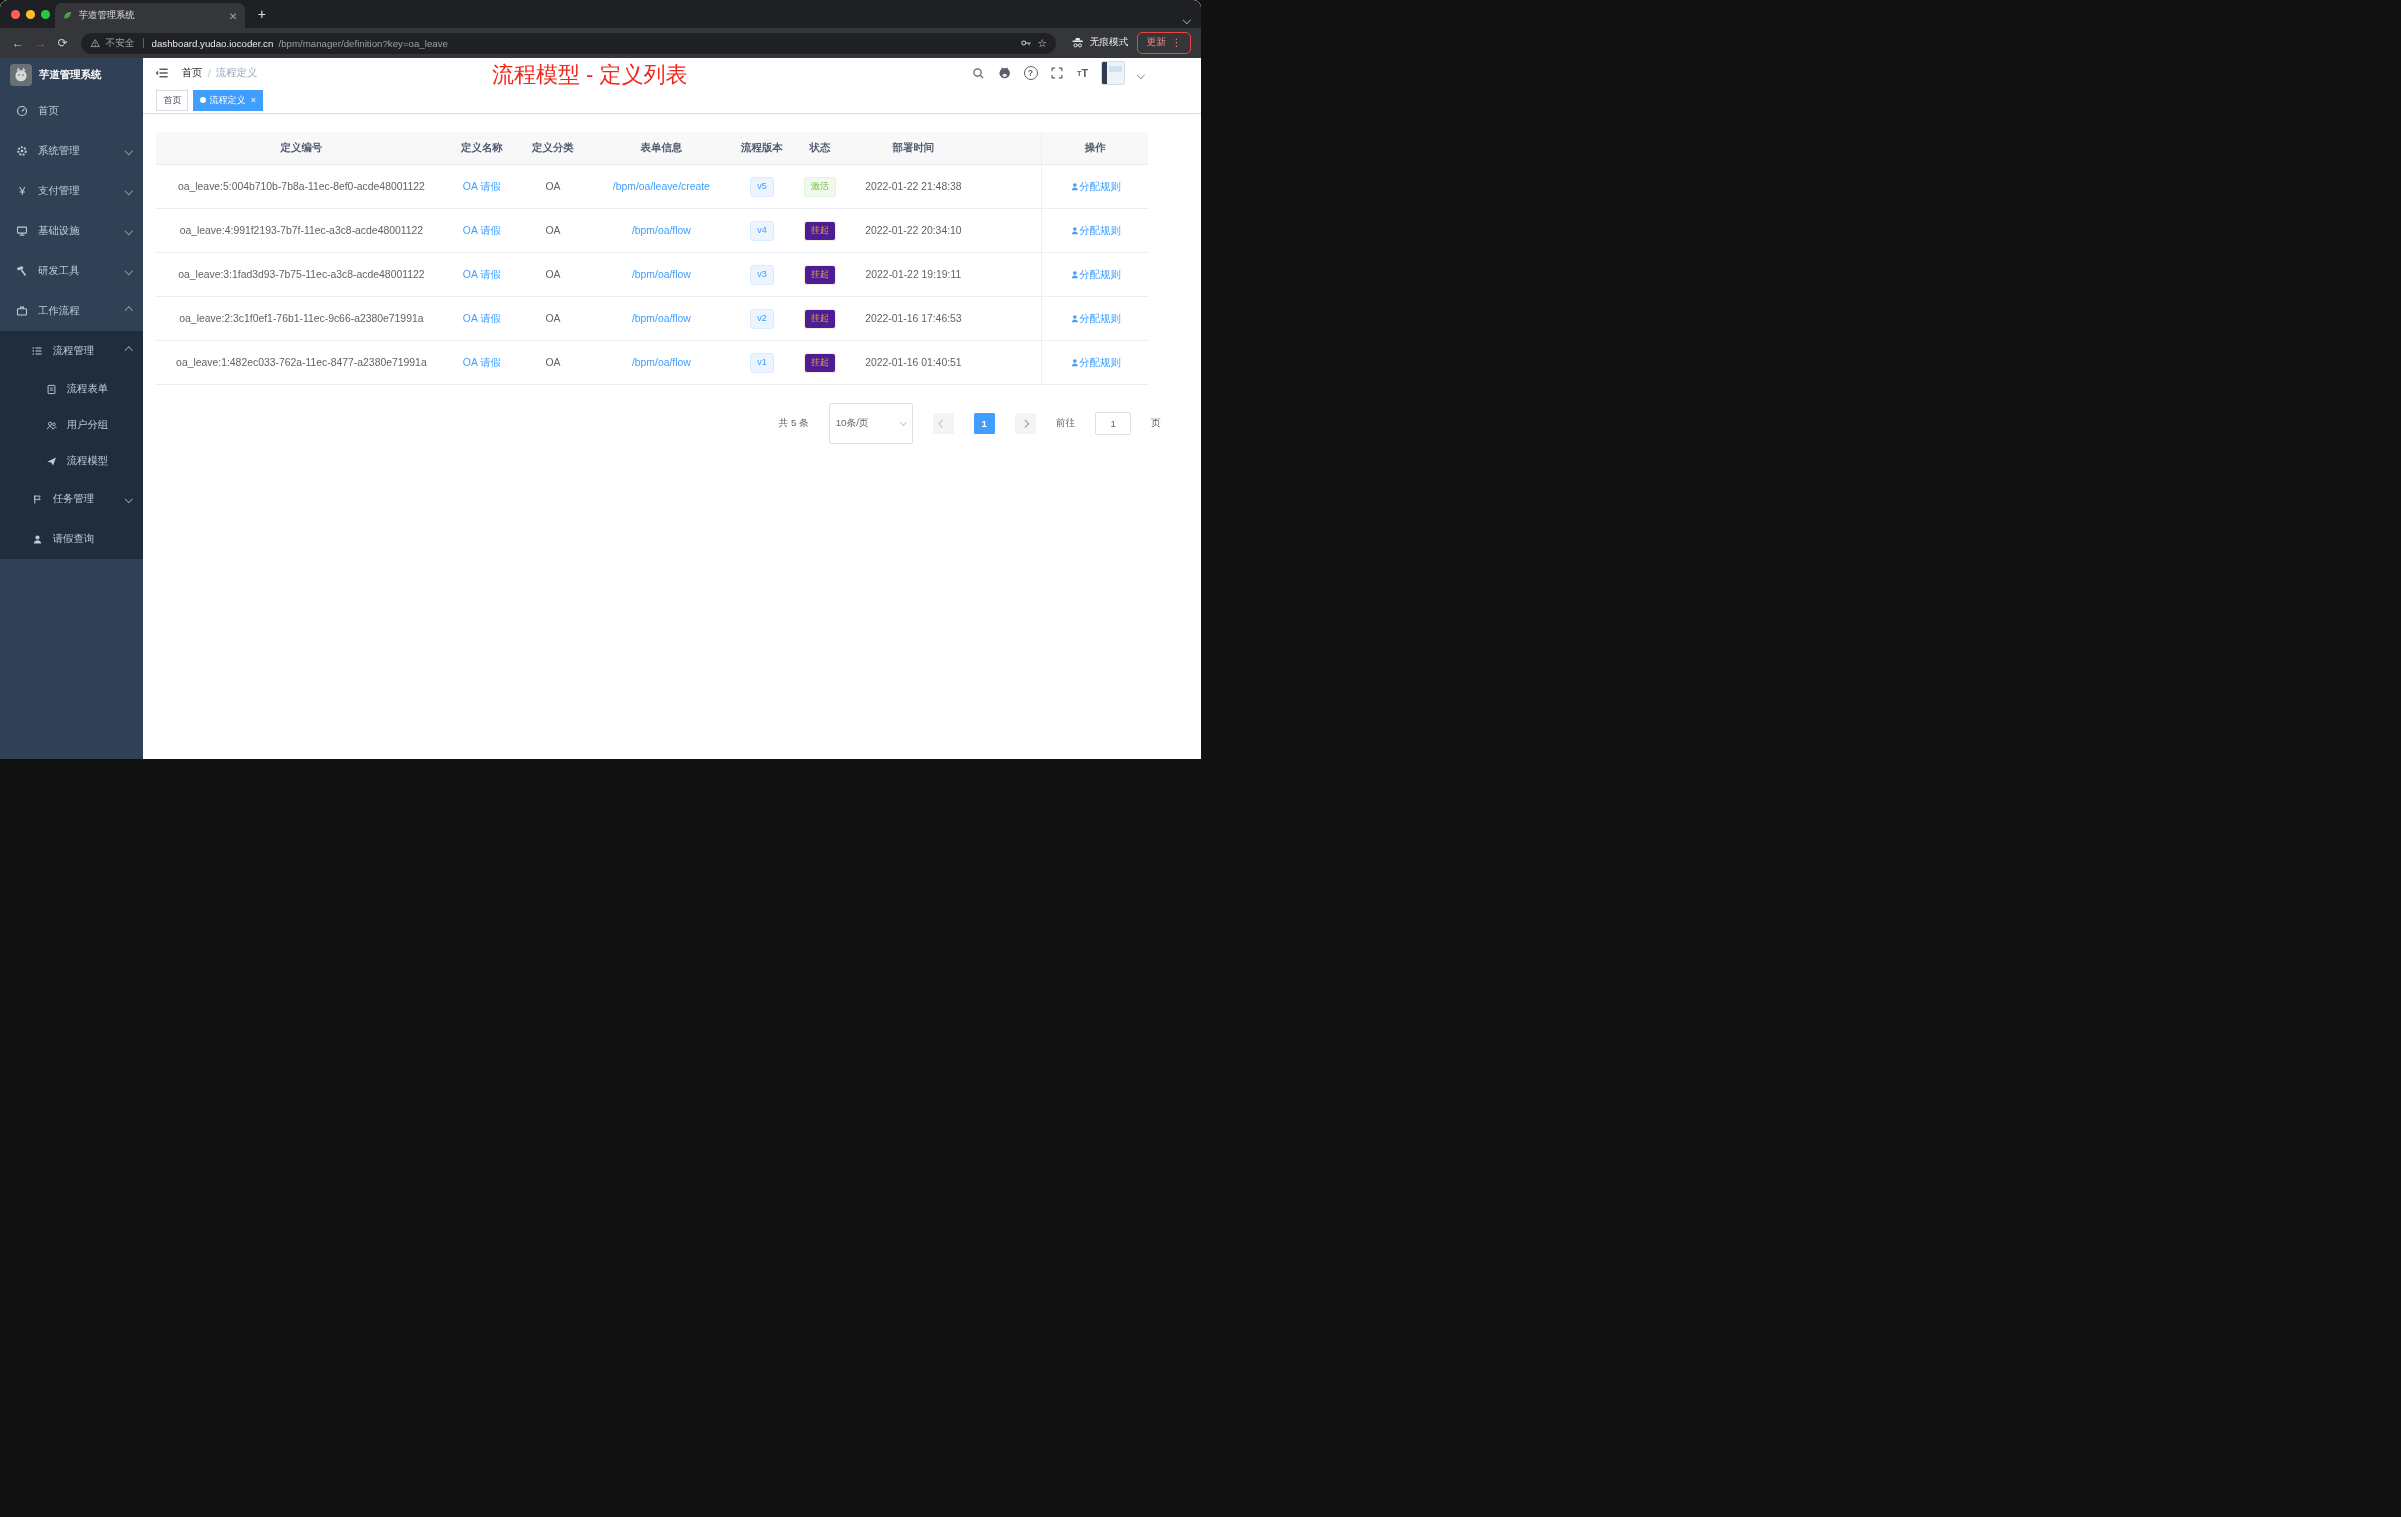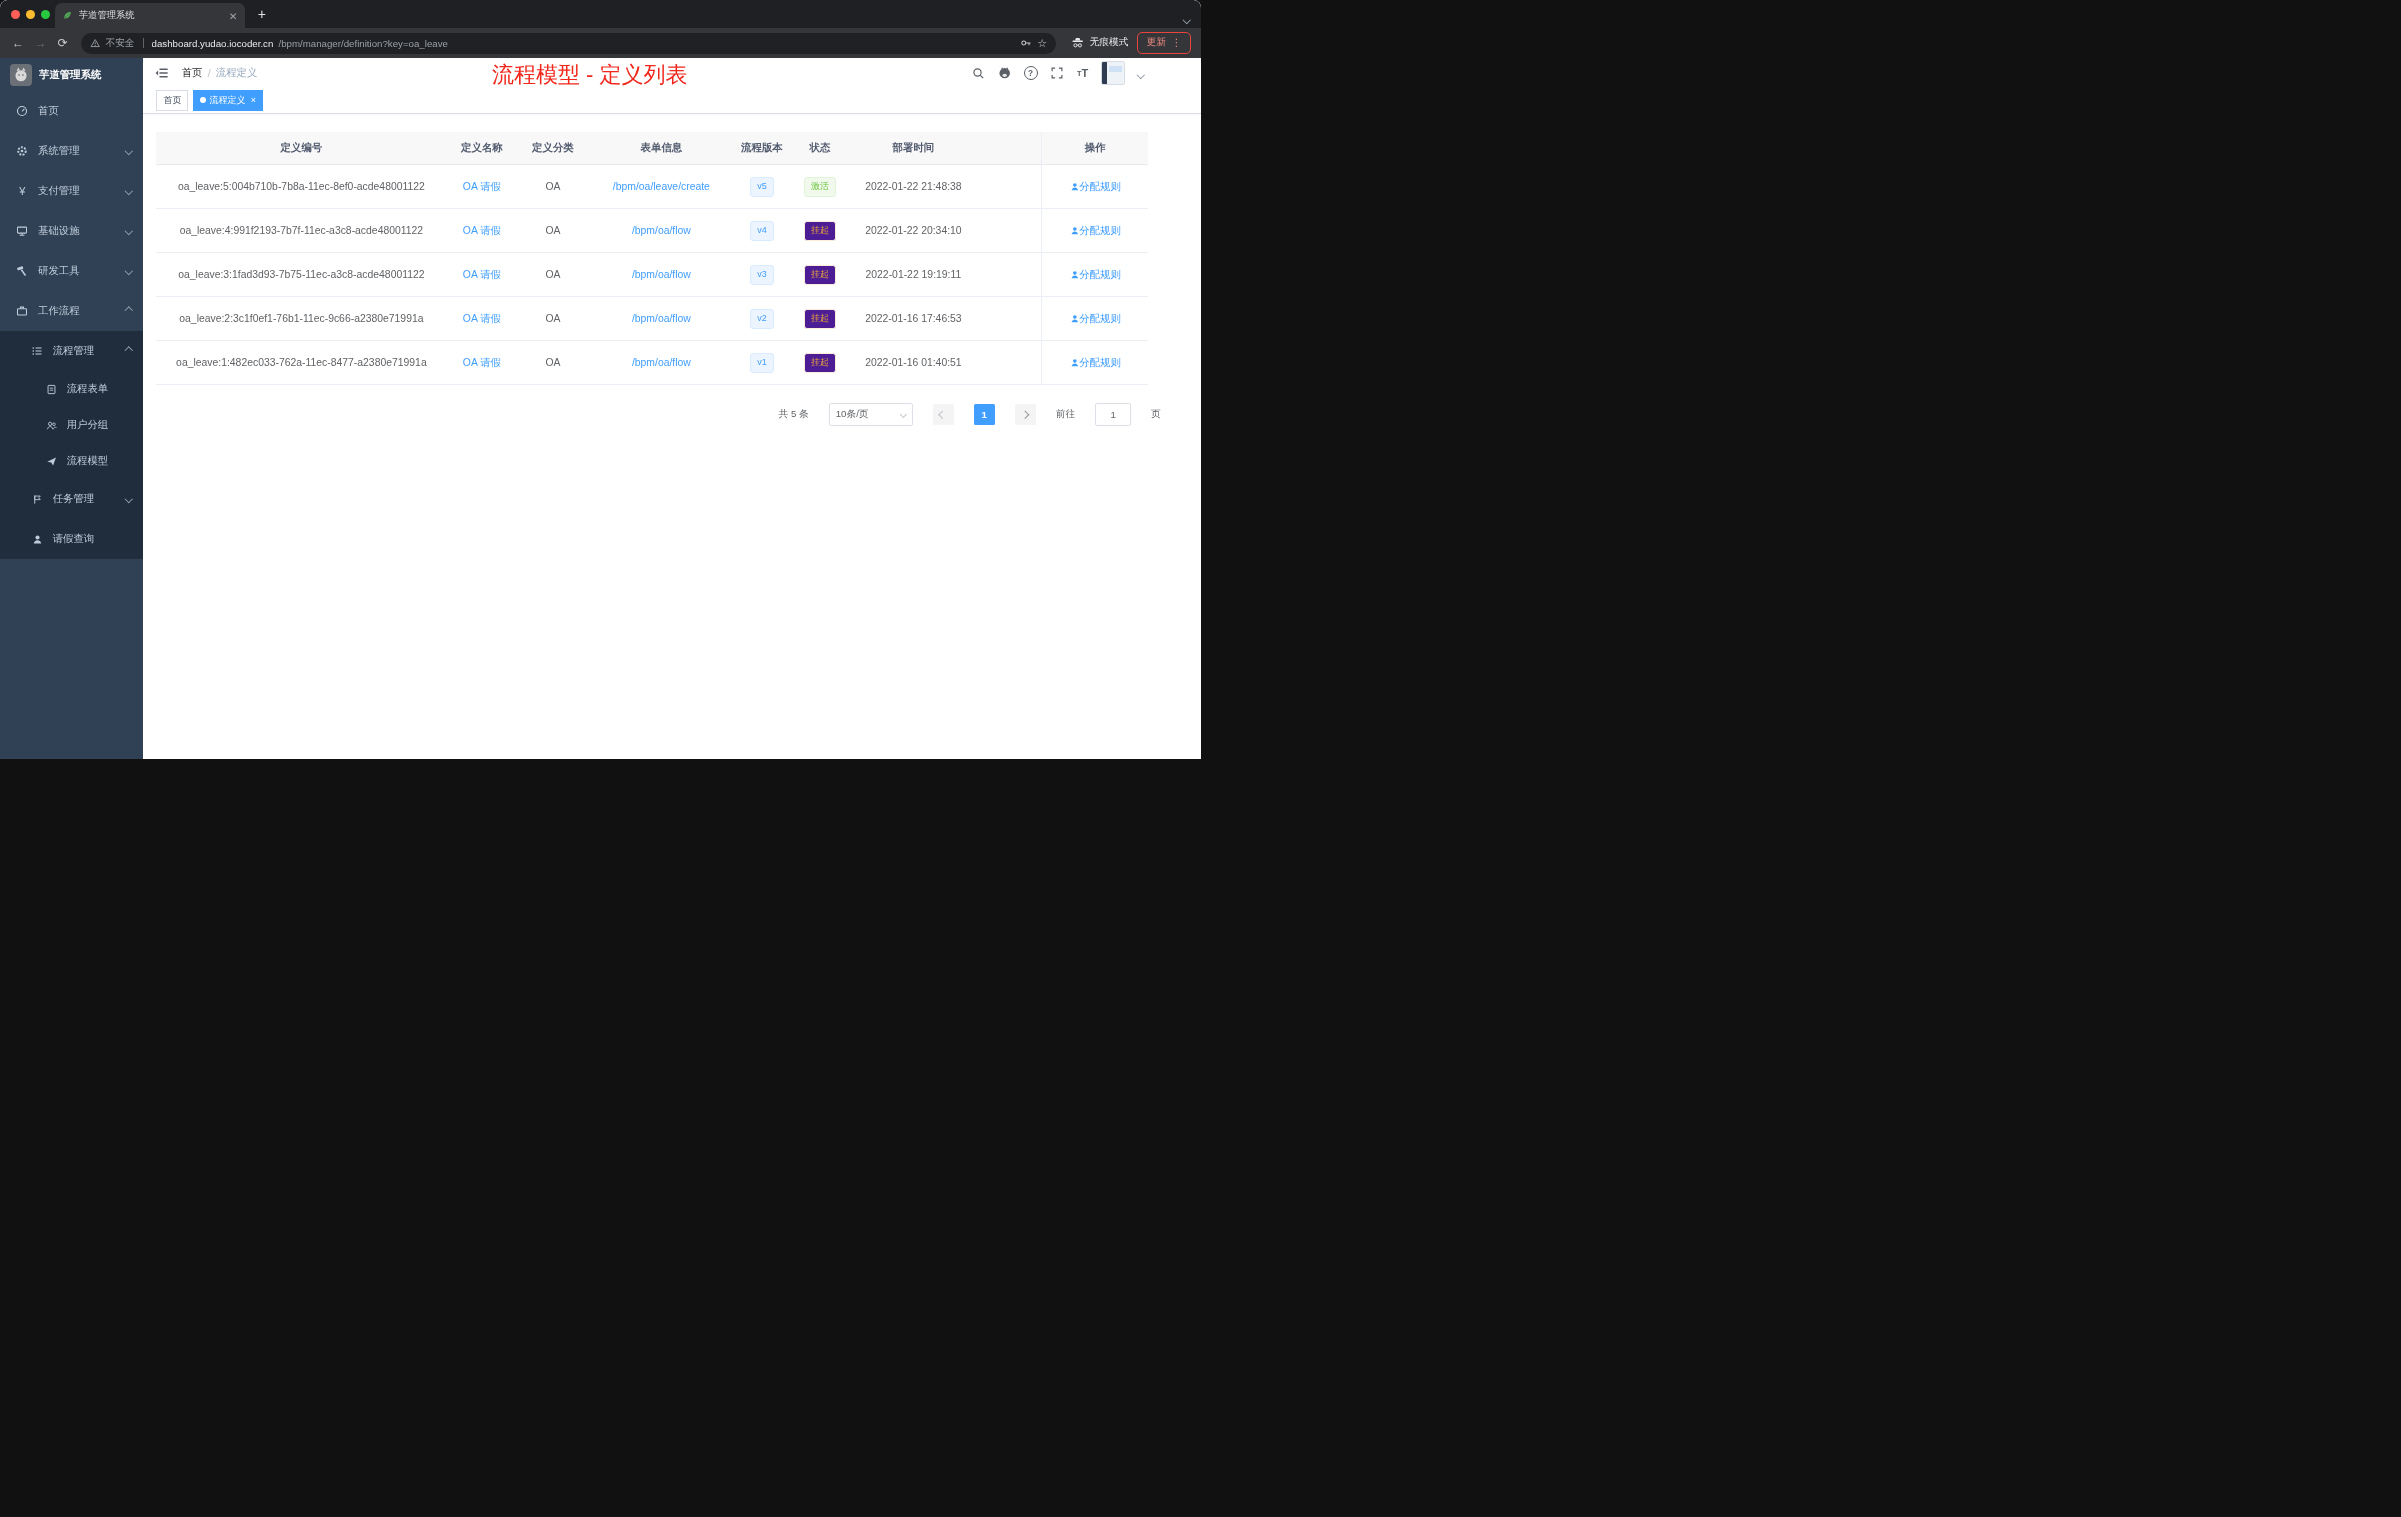--- a/index.html
+++ b/index.html
@@ -95,21 +95,21 @@
   .el-tag{display:inline-block;height:18px;line-height:16.3px;padding:0 6px;border-radius:3px;
     font-size:9px;border:0.7px solid transparent;}
   .ver{background:#ecf5ff;border-color:#d9ecff;color:#409eff;}
   .success{background:#f0f9eb;border-color:#e1f3d8;color:#67c23a;}
   .warning{background:#4c1d95;border-color:#faecd8;color:#e6a23c;}
 
   
   .pager{width:991px;margin:18px 0 0 0;display:flex;justify-content:flex-end;align-items:center;
     gap:20px;font-size:9.7px;color:#606266;padding-left:13.4px;box-sizing:content-box;}
   .size-select{width:70px;height:21px;border:0.7px solid #dcdfe6;border-radius:2.2px;display:flex;
-    align-items:center;padding:0 6px;gap:4.5px;cursor:pointer;color:#606266;}
+    align-items:center;padding:9px 6px;gap:4.5px;cursor:pointer;color:#606266;}
   .size-select .label{flex:1;}
   .sel-caret{width:3.7px;height:3.7px;border-right:1px solid #c0c4cc;border-bottom:1px solid #c0c4cc;
     transform:rotate(45deg);margin-top:-1.5px;}
   .pg-btn{width:21px;height:21px;background:#f4f4f5;border-radius:1.5px;display:flex;align-items:center;
     justify-content:center;cursor:pointer;}
   .pg-btn .chev{border-color:#999;}
   .pg-btn.disabled .chev{border-color:#c0c4cc;}
   .pg-num{width:21px;height:21px;background:#409eff;color:#fff;border-radius:1.5px;display:flex;
     align-items:center;justify-content:center;font-weight:bold;cursor:pointer;}
   .goto-input{width:30px;height:19.3px;border:0.7px solid #dcdfe6;border-radius:2.2px;text-align:center;

